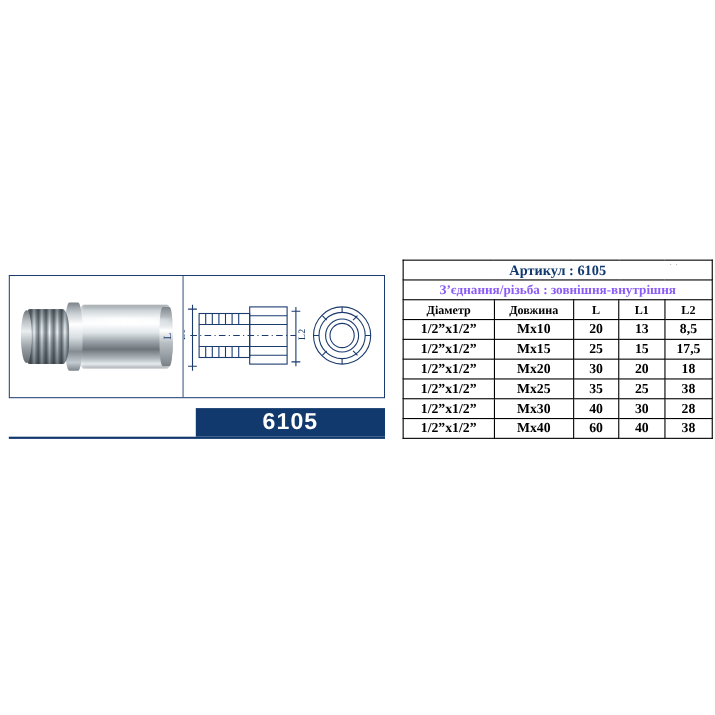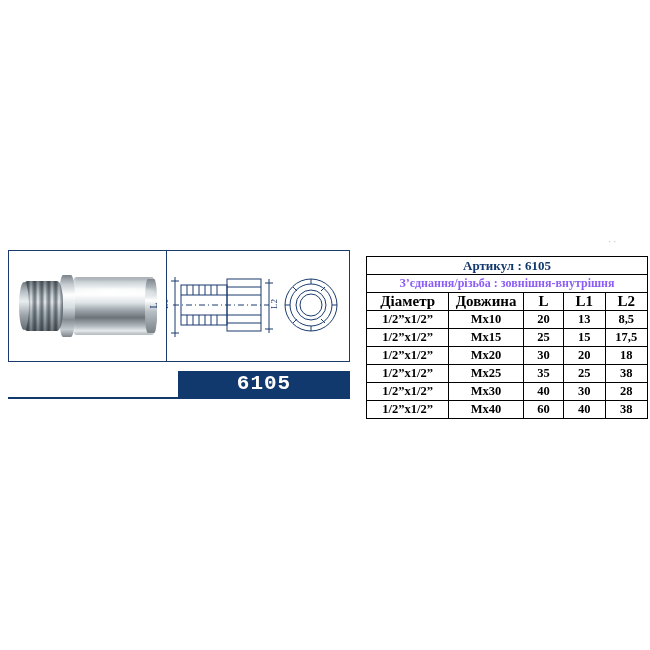--- a/index.html
+++ b/index.html
@@ -146,41 +146,41 @@
 
   
   .label-bar {
     position: absolute;
     left: 178px;
     top: 371px;
     width: 172px;
     height: 26px;
     background: #12396e;
     color: #ffffff;
-    font-family: Liberation Mono, monospace;
+    font-family: Liberation Sans, sans-serif;
     font-weight: bold;
     font-size: 21px;
     text-align: center;
     line-height: 26px;
     letter-spacing: 1px;
   }
   .label-bar-underline {
     position: absolute;
     left: 8px;
     top: 397px;
     width: 342px;
     height: 2px;
     background: #12396e;
   }
 
   
   .table-wrap {
     position: absolute;
     left: 366px;
-    top: 256px;
+    top: 236px;
     width: 282px;
   }
   table.spec {
     border-collapse: collapse;
     width: 282px;
     font-family: "Liberation Serif", serif;
     font-size: 12.5px;
     color: #000000;
   }
   table.spec td, table.spec th {
@@ -194,21 +194,21 @@
   .art-row td {
     color: #12396e;
     font-size: 13px;
     border-bottom: 1px solid #000;
   }
   .sub-row td {
     color: #8b5cf6;
     font-size: 12px;
   }
   .hdr td {
-    font-size: 15px;
+    font-size: 11px;
   }
   td.c-dia { width: 84px; }
   td.c-len { width: 72px; }
   td.c-l   { width: 42px; }
   td.c-l1  { width: 42px; }
   td.c-l2  { width: 42px; }
 
   
   .artifact {
     position: absolute;

